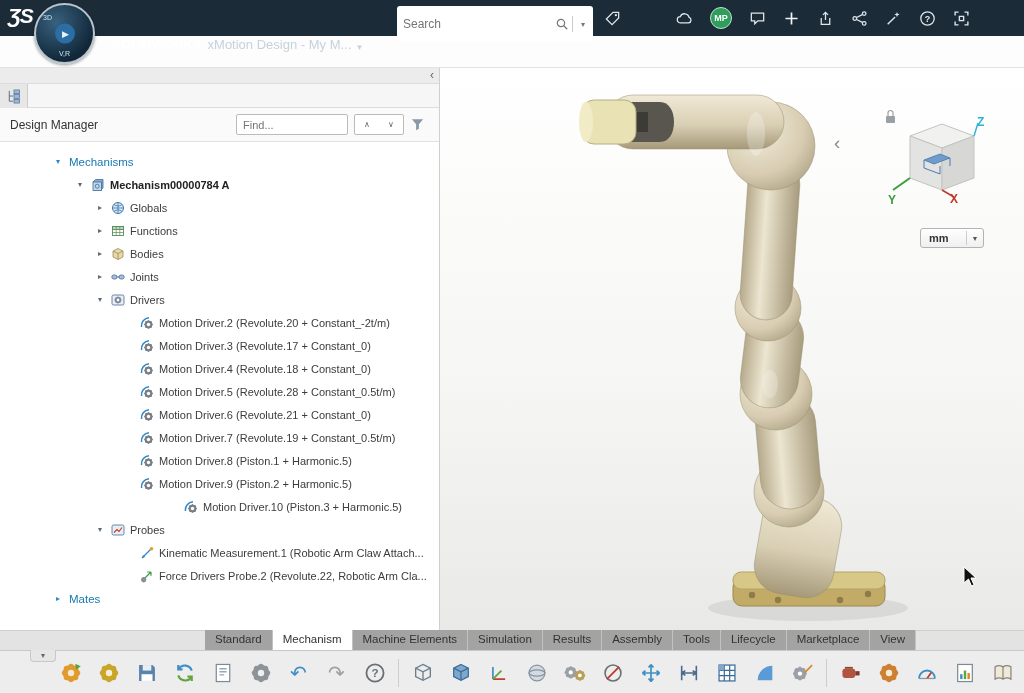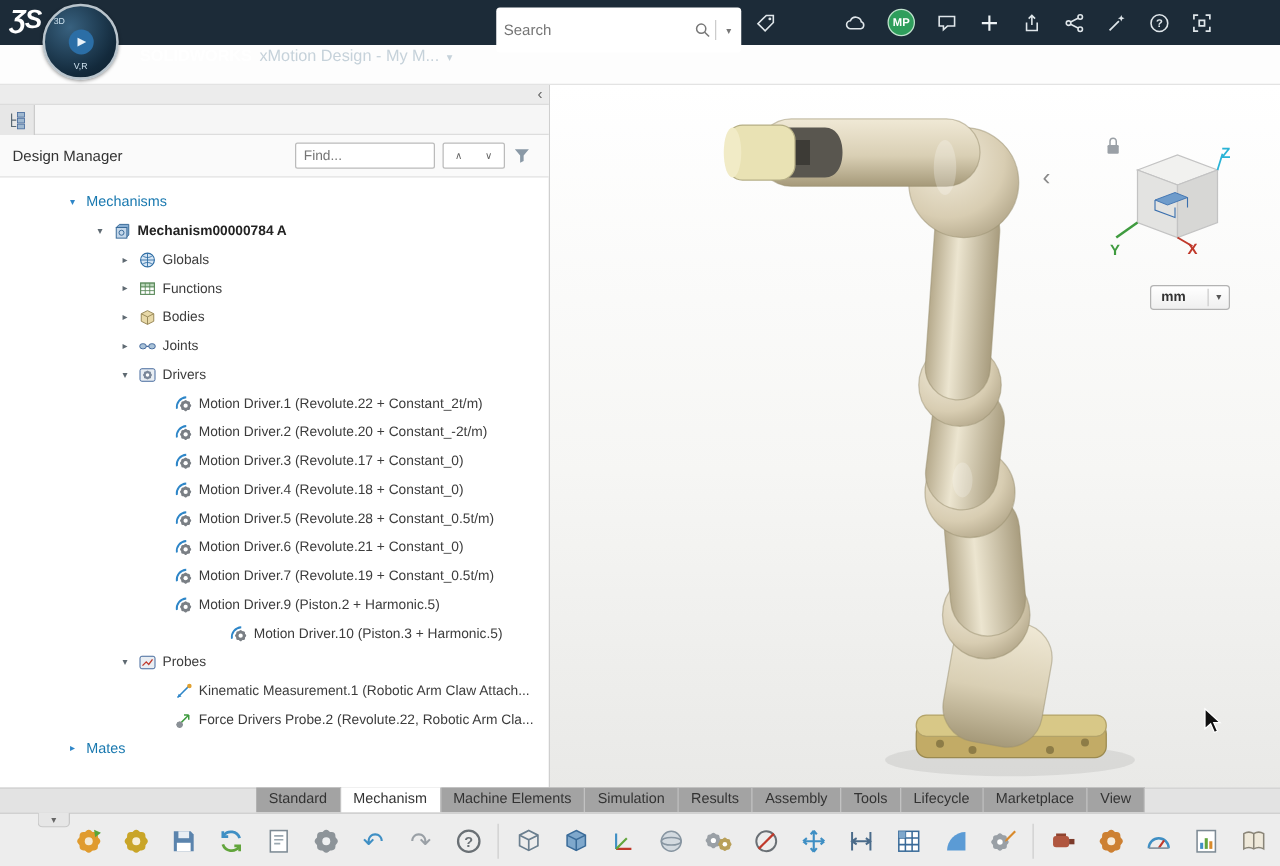--- a/index.html
+++ b/index.html
@@ -277,33 +277,20 @@
           <span class="ticon">
             <svg viewBox="0 0 14 14">
               <path d="M1.5 11A8 8 0 019 1.8" fill="none" stroke="#2e86c8" stroke-width="1.5"></path>
               <g fill="#7a7f85">
                 <rect x="5" y="5" width="7" height="7" rx="1.2"></rect>
                 <rect x="5" y="5" width="7" height="7" rx="1.2" transform="rotate(45 8.5 8.5)"></rect>
               </g>
               <circle cx="8.5" cy="8.5" r="1.7" fill="#fff"></circle>
             </svg>
           </span>
-          <span class="t-label">Motion Driver.1 (Revolute.22 + Constant_2t/m)</span>
-        </div>
-        <div class="t-row" style="padding-left: 140px;">
-          <span class="ticon">
-            <svg viewBox="0 0 14 14">
-              <path d="M1.5 11A8 8 0 019 1.8" fill="none" stroke="#2e86c8" stroke-width="1.5"></path>
-              <g fill="#7a7f85">
-                <rect x="5" y="5" width="7" height="7" rx="1.2"></rect>
-                <rect x="5" y="5" width="7" height="7" rx="1.2" transform="rotate(45 8.5 8.5)"></rect>
-              </g>
-              <circle cx="8.5" cy="8.5" r="1.7" fill="#fff"></circle>
-            </svg>
-          </span>
           <span class="t-label">Motion Driver.2 (Revolute.20 + Constant_-2t/m)</span>
         </div>
         <div class="t-row" style="padding-left: 140px;">
           <span class="ticon">
             <svg viewBox="0 0 14 14">
               <path d="M1.5 11A8 8 0 019 1.8" fill="none" stroke="#2e86c8" stroke-width="1.5"></path>
               <g fill="#7a7f85">
                 <rect x="5" y="5" width="7" height="7" rx="1.2"></rect>
                 <rect x="5" y="5" width="7" height="7" rx="1.2" transform="rotate(45 8.5 8.5)"></rect>
               </g>
@@ -356,20 +343,33 @@
             <svg viewBox="0 0 14 14">
               <path d="M1.5 11A8 8 0 019 1.8" fill="none" stroke="#2e86c8" stroke-width="1.5"></path>
               <g fill="#7a7f85">
                 <rect x="5" y="5" width="7" height="7" rx="1.2"></rect>
                 <rect x="5" y="5" width="7" height="7" rx="1.2" transform="rotate(45 8.5 8.5)"></rect>
               </g>
               <circle cx="8.5" cy="8.5" r="1.7" fill="#fff"></circle>
             </svg>
           </span>
           <span class="t-label">Motion Driver.7 (Revolute.19 + Constant_0.5t/m)</span>
+        </div>
+        <div class="t-row" style="padding-left: 140px;">
+          <span class="ticon">
+            <svg viewBox="0 0 14 14">
+              <path d="M1.5 11A8 8 0 019 1.8" fill="none" stroke="#2e86c8" stroke-width="1.5"></path>
+              <g fill="#7a7f85">
+                <rect x="5" y="5" width="7" height="7" rx="1.2"></rect>
+                <rect x="5" y="5" width="7" height="7" rx="1.2" transform="rotate(45 8.5 8.5)"></rect>
+              </g>
+              <circle cx="8.5" cy="8.5" r="1.7" fill="#fff"></circle>
+            </svg>
+          </span>
+          <span class="t-label">Motion Driver.8 (Piston.1 + Harmonic.5)</span>
         </div>
         <div class="t-row" style="padding-left: 140px;">
           <span class="ticon">
             <svg viewBox="0 0 14 14">
               <path d="M1.5 11A8 8 0 019 1.8" fill="none" stroke="#2e86c8" stroke-width="1.5"></path>
               <g fill="#7a7f85">
                 <rect x="5" y="5" width="7" height="7" rx="1.2"></rect>
                 <rect x="5" y="5" width="7" height="7" rx="1.2" transform="rotate(45 8.5 8.5)"></rect>
               </g>
               <circle cx="8.5" cy="8.5" r="1.7" fill="#fff"></circle>

